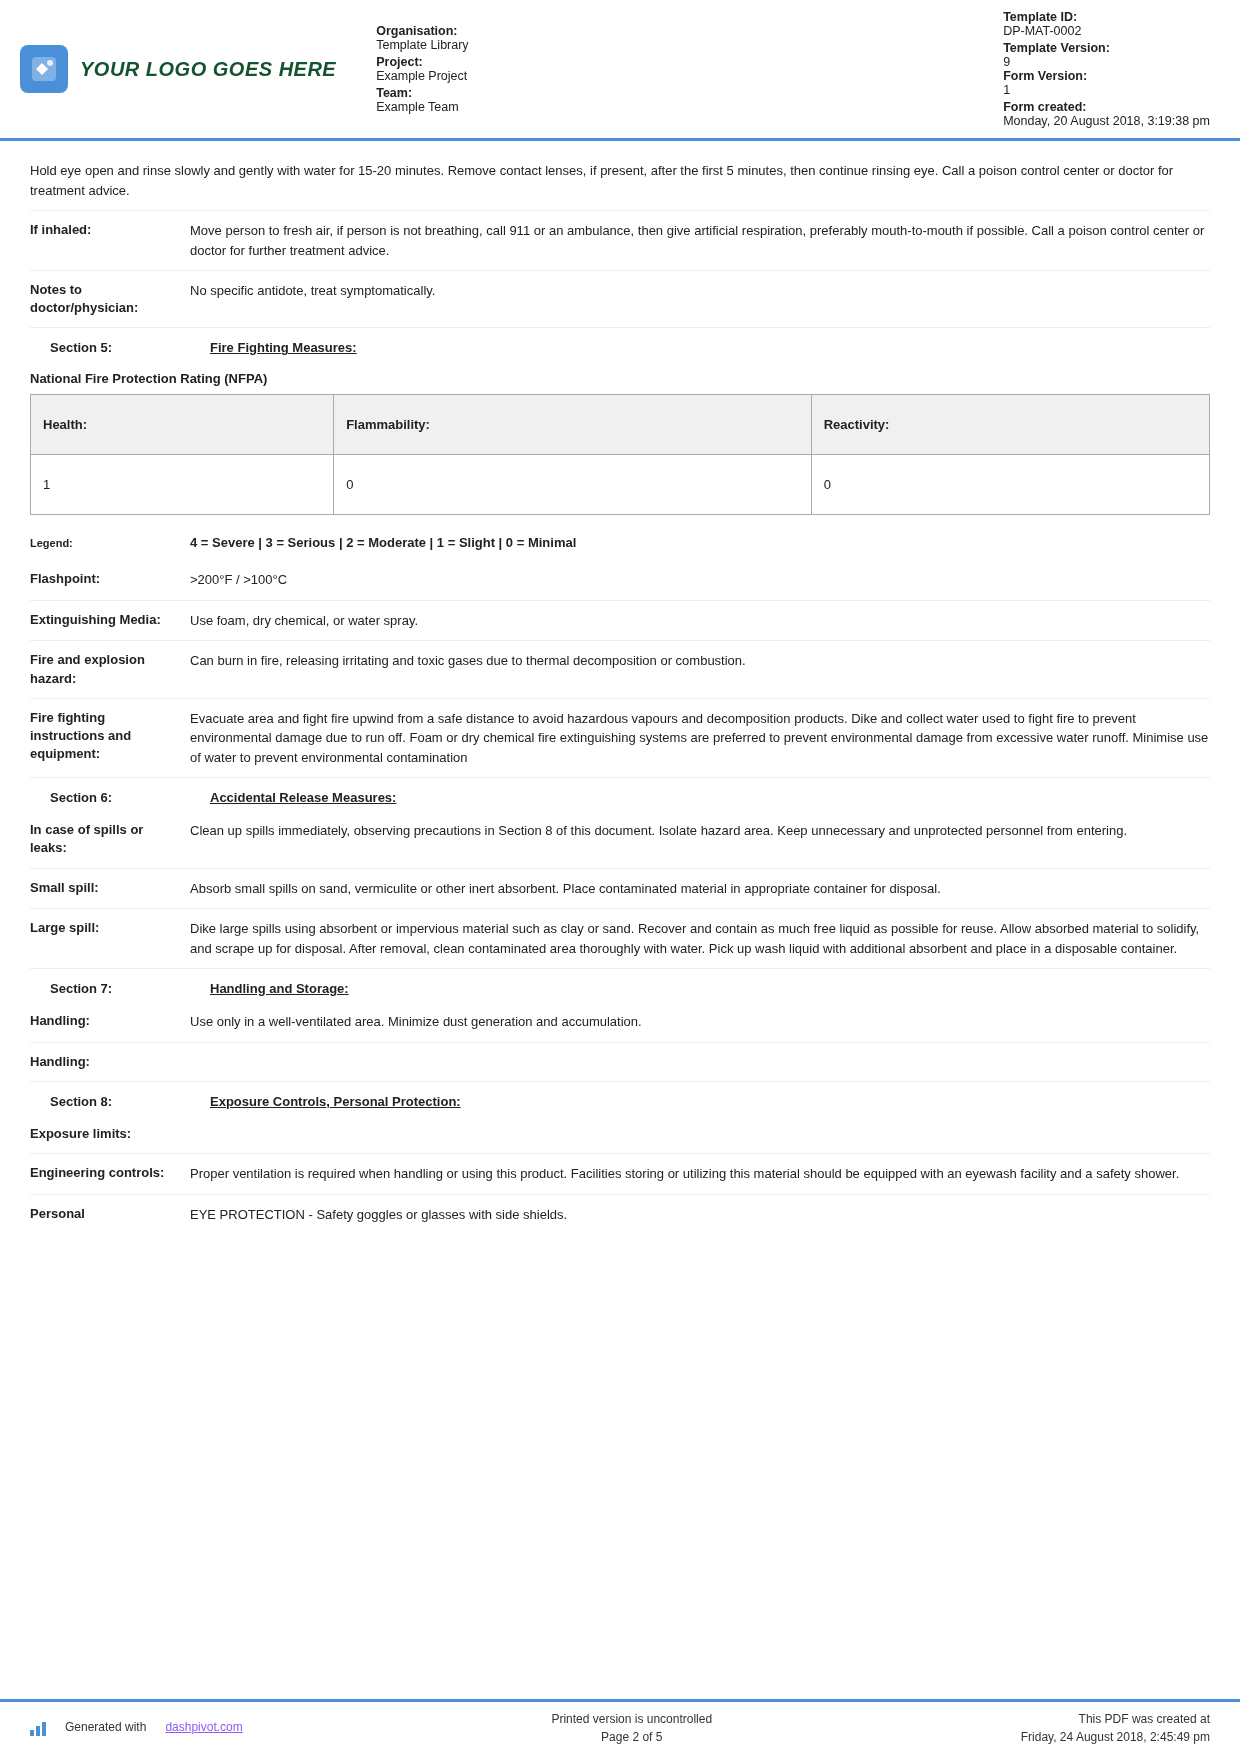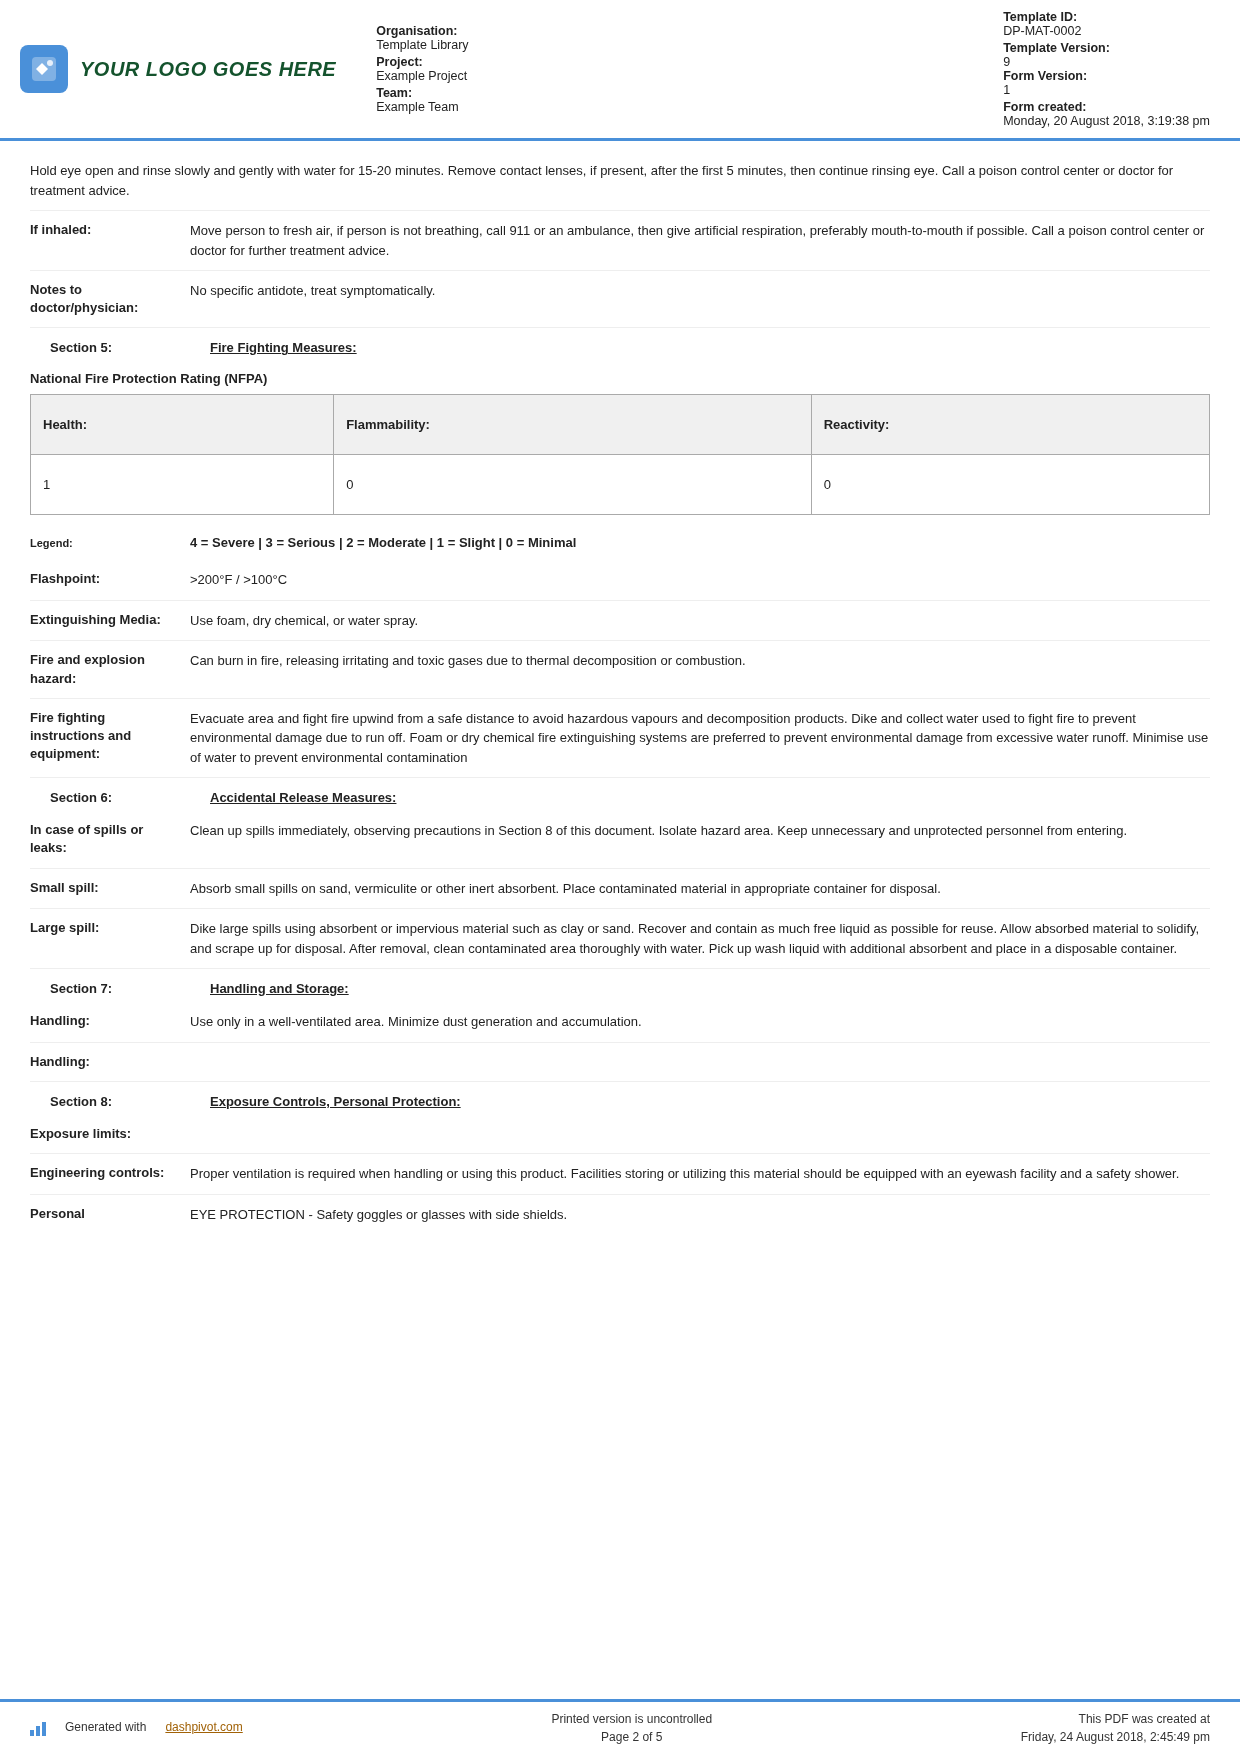--- a/index.html
+++ b/index.html
@@ -184,21 +184,21 @@
       display: flex;
       align-items: flex-end;
       gap: 2px;
       height: 16px;
     }
     .footer-bar {
       background: #4a90d9;
       width: 4px;
     }
     .footer-link {
-      color: #a16207;
+      color: #8b5cf6;
       text-decoration: underline;
     }
     .footer-center {
       text-align: center;
       line-height: 1.5;
     }
     .footer-right {
       text-align: right;
       line-height: 1.5;
     }

